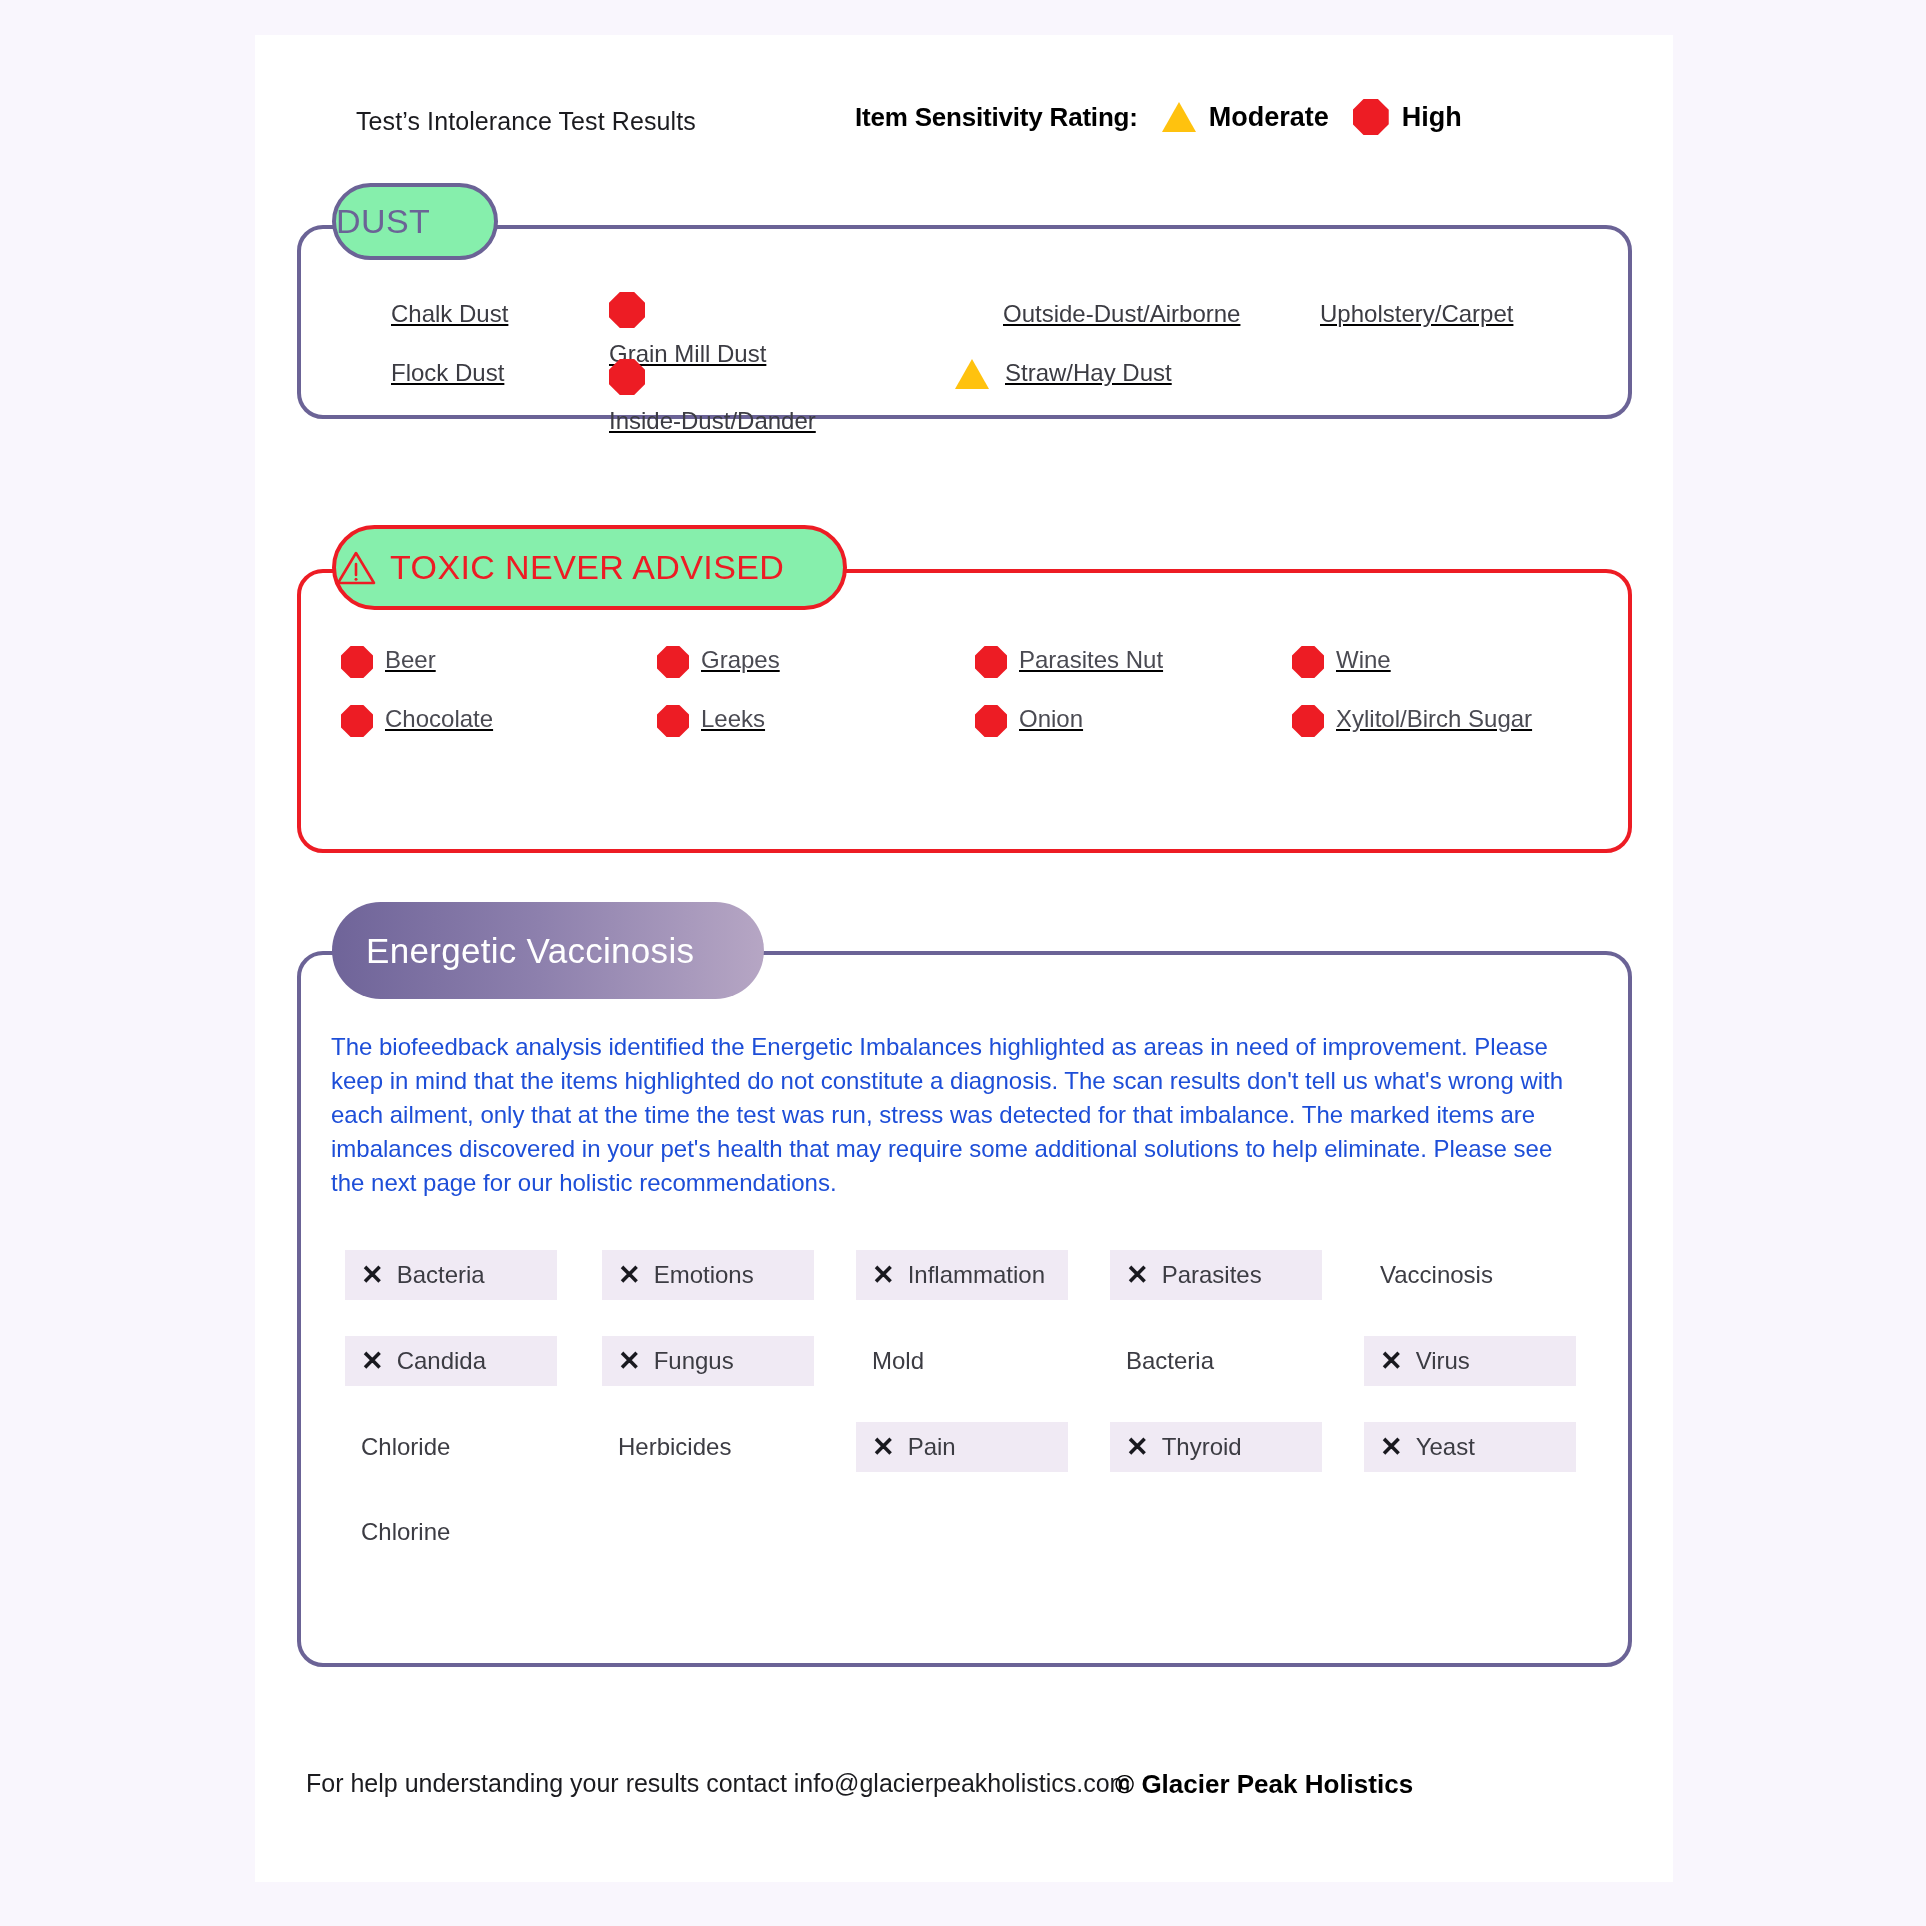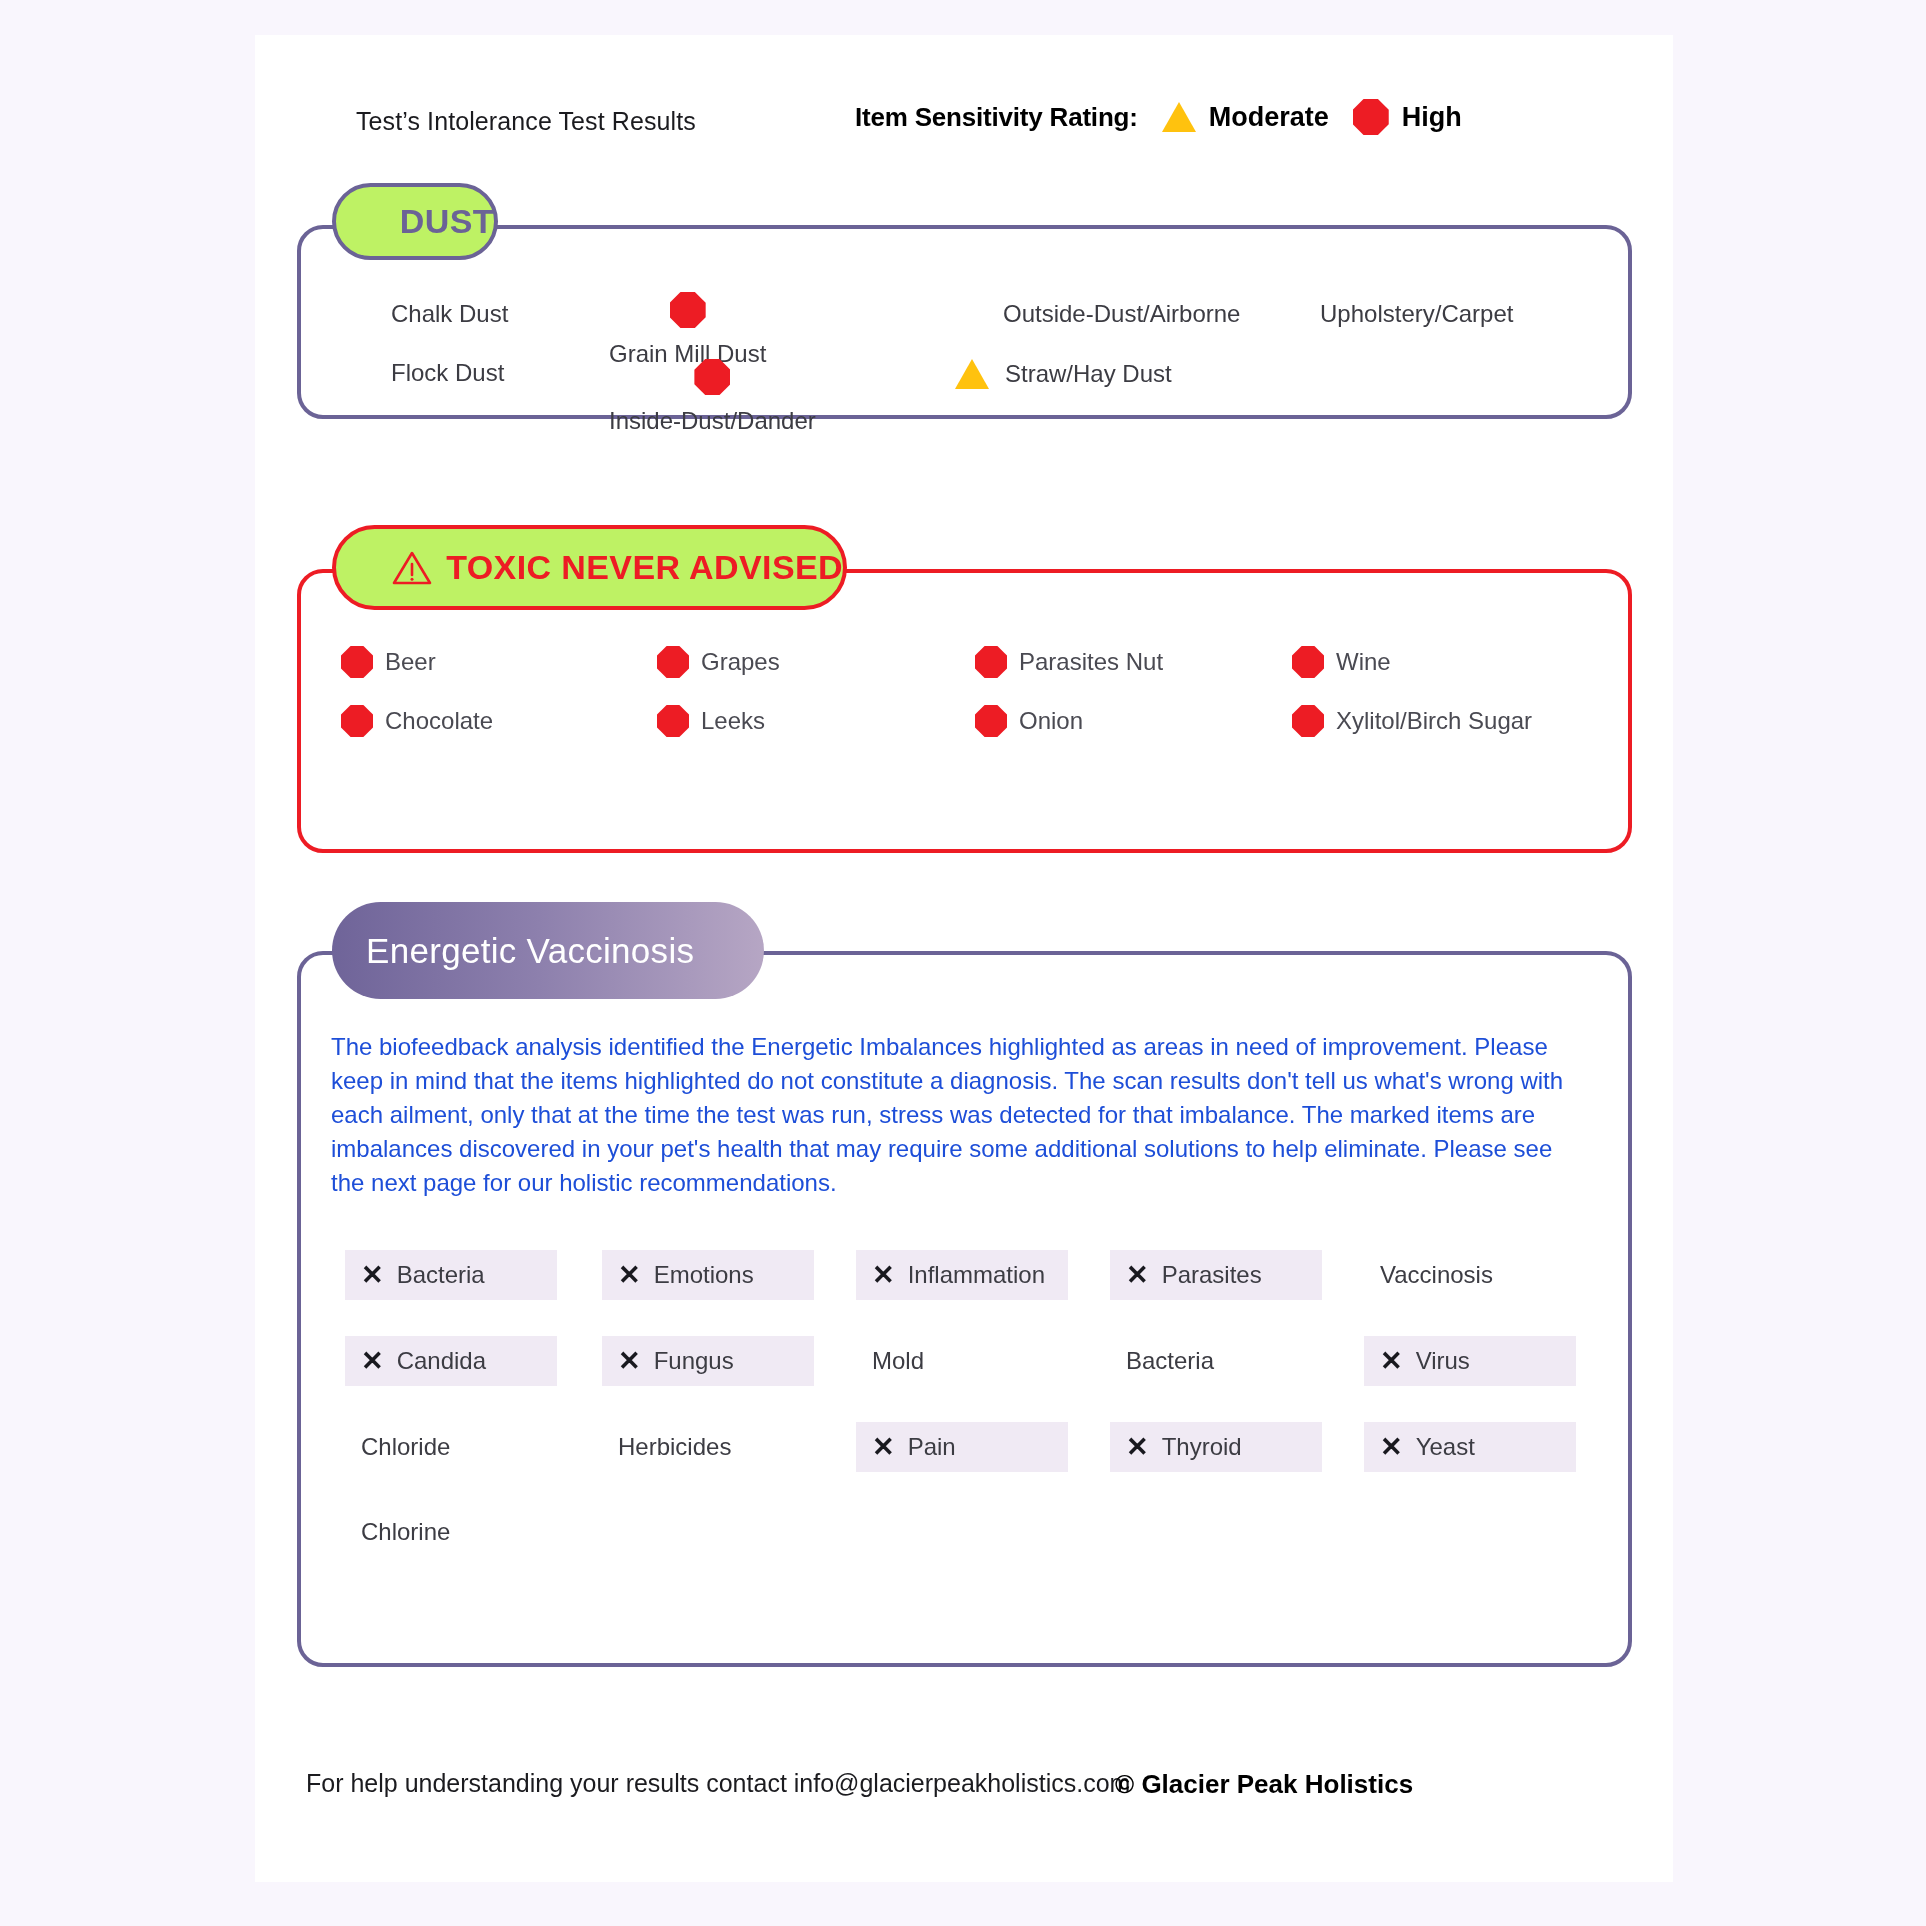--- a/index.html
+++ b/index.html
@@ -103,27 +103,26 @@
     border: 4px solid #6b6396;
     border-radius: 26px;
   }
   .box.red {
     border-color: #ed1c24;
   }
   .pill {
     position: absolute;
     display: flex;
     align-items: center;
-    justify-content: flex-end;
+    justify-content: flex-start;
     box-sizing: border-box;
-    background: #bef264;
+    background: #86efac;
     border: 4px solid #6b6396;
     border-radius: 989px;
     z-index: 3;
-    font-weight: bold;
   }
   .pill.red {
     border-color: #ed1c24;
   }
   .pill-text {
     color: #6b6396;
     font-size: 34px;
     letter-spacing: 0.4px;
     white-space: nowrap;
   }
@@ -148,23 +147,23 @@
   .pill-grad .pill-text {
     color: #ffffff;
     font-size: 35px;
     letter-spacing: 0.3px;
   }
 
   
   .item {
     position: absolute;
     display: flex;
-    align-items: center;
     gap: 12px;
     white-space: nowrap;
+    text-decoration: underline;
   }
   .item-label {
     font-size: 24px;
     color: #3c3c43;
   }
   .item-label.toxic {
     color: #4a4a52;
   }
   .spacer36 { width: 36px; flex: 0 0 auto; }
 

